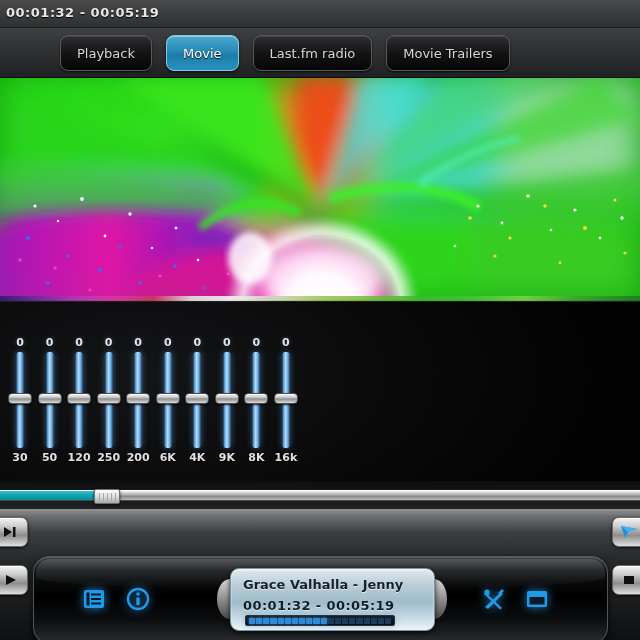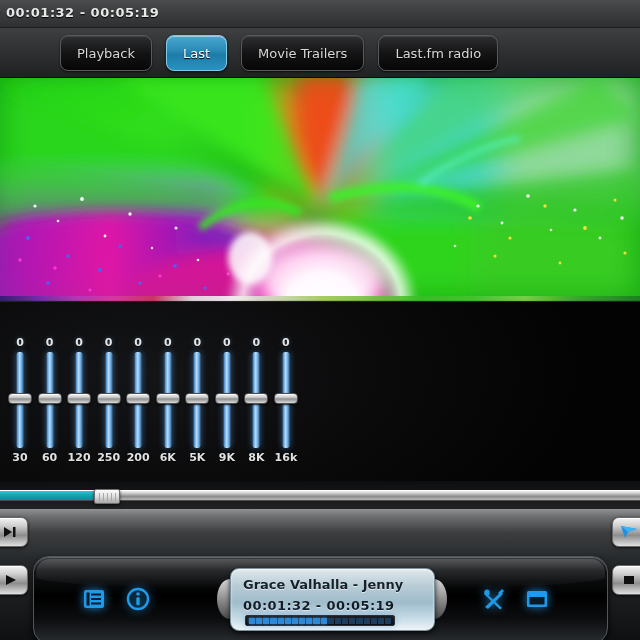--- a/index.html
+++ b/index.html
@@ -278,27 +278,27 @@
   <div class="titlebar">
     <div class="titlebar-text">y  00:01:32 - 00:05:19</div>
   </div>
 
   <div class="toolbar">
     <div class="tabrow">
       <div class="tab">
         <span>Playback</span>
       </div>
       <div class="tab active">
-        <span>Last</span>
+        <span>Movie</span>
+      </div>
+      <div class="tab">
+        <span>Last.fm radio</span>
       </div>
       <div class="tab">
         <span>Movie Trailers</span>
-      </div>
-      <div class="tab">
-        <span>Last.fm radio</span>
       </div>
     </div>
   </div>
 
   <div class="viz">
     <svg viewBox="0 0 640 222" preserveAspectRatio="none" aria-hidden="true">
       <defs>
         <radialGradient id="gSphere" cx="50%" cy="50%" r="50%">
           <stop offset="0%" stop-color="#ffffff"></stop>
           <stop offset="45%" stop-color="#ffe9ff"></stop>
@@ -441,21 +441,21 @@
         </div>
         <div class="band-label">30</div>
       </div>
 
       <div class="band">
         <div class="band-val">0</div>
         <div class="slider">
           <div class="slider-track"></div>
           <div class="slider-thumb"></div>
         </div>
-        <div class="band-label">60</div>
+        <div class="band-label">50</div>
       </div>
 
       <div class="band">
         <div class="band-val">0</div>
         <div class="slider">
           <div class="slider-track"></div>
           <div class="slider-thumb"></div>
         </div>
         <div class="band-label">120</div>
       </div>
@@ -486,21 +486,21 @@
         </div>
         <div class="band-label">6K</div>
       </div>
 
       <div class="band">
         <div class="band-val">0</div>
         <div class="slider">
           <div class="slider-track"></div>
           <div class="slider-thumb"></div>
         </div>
-        <div class="band-label">5K</div>
+        <div class="band-label">4K</div>
       </div>
 
       <div class="band">
         <div class="band-val">0</div>
         <div class="slider">
           <div class="slider-track"></div>
           <div class="slider-thumb"></div>
         </div>
         <div class="band-label">9K</div>
       </div>

